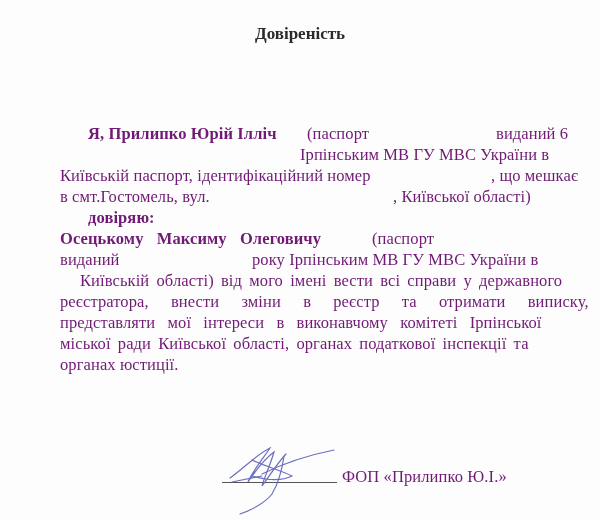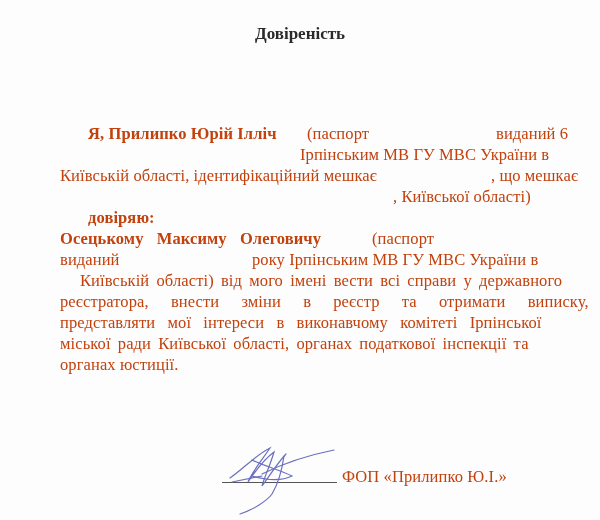--- a/index.html
+++ b/index.html
@@ -6,21 +6,21 @@
   body {
     width:600px; height:520px; background:#ffffff; position:relative; overflow:hidden;
     font-family:"Liberation Serif", "DejaVu Serif", serif; color:#222;
   }
   .page { position:absolute; left:0; top:0; width:600px; height:520px; background:#fdfdfd; }
   .title {
     position:absolute; left:0; width:600px; top:24px; text-align:center;
     font-weight:bold; font-size:17px; color:#2a2a2a;
   }
   .line {
-    position:absolute; font-size:16.5px; white-space:nowrap; color:#c2410c; letter-spacing:0.1px;
+    position:absolute; font-size:16.5px; white-space:nowrap; color:#701a75; letter-spacing:0.1px;
   }
   .b { font-weight:bold; }
   .sigline {
     position:absolute; left:222px; top:482px; width:115px; height:0;
     border-top:1px solid #555;
   }
   .sig { position:absolute; left:222px; top:440px; width:120px; height:75px; }
 </style>
 </head>
 <body>
@@ -31,23 +31,24 @@
 
   <div class="line" style="left:88px; top:124px;">
     <span class="b">Я,</span>
     <span class="b">Прилипко Юрій Ілліч</span>
   </div>
   <div class="line" style="left:307px; top:124px;">(паспорт</div>
   <div class="line" style="left:496px; top:124px;">виданий 6</div>
 
   <div class="line" style="left:300px; top:145px;">Ірпінським МВ ГУ МВС України в</div>
 
-  <div class="line" style="left:60px; top:166px;">Київській області, ідентифікаційний мешкає</div>
+  <div class="line" style="left:60px; top:166px;">Київській паспорт, ідентифікаційний номер</div>
   <div class="line" style="left:491px; top:166px;">, що мешкає</div>
 
+  <div class="line" style="left:60px; top:187px;">в смт.Гостомель, вул.</div>
   <div class="line" style="left:393px; top:187px;">, Київської області)</div>
 
   <div class="line b" style="left:88px; top:208px;">довіряю:</div>
 
   <div class="line b" style="left:60px; top:229px; word-spacing:9px;">Осецькому Максиму Олеговичу</div>
   <div class="line" style="left:372px; top:229px;">(паспорт</div>
 
   <div class="line" style="left:60px; top:250px;">виданий</div>
   <div class="line" style="left:252px; top:250px;text-align:right;">року Ірпінським МВ ГУ МВС України в</div>
 

